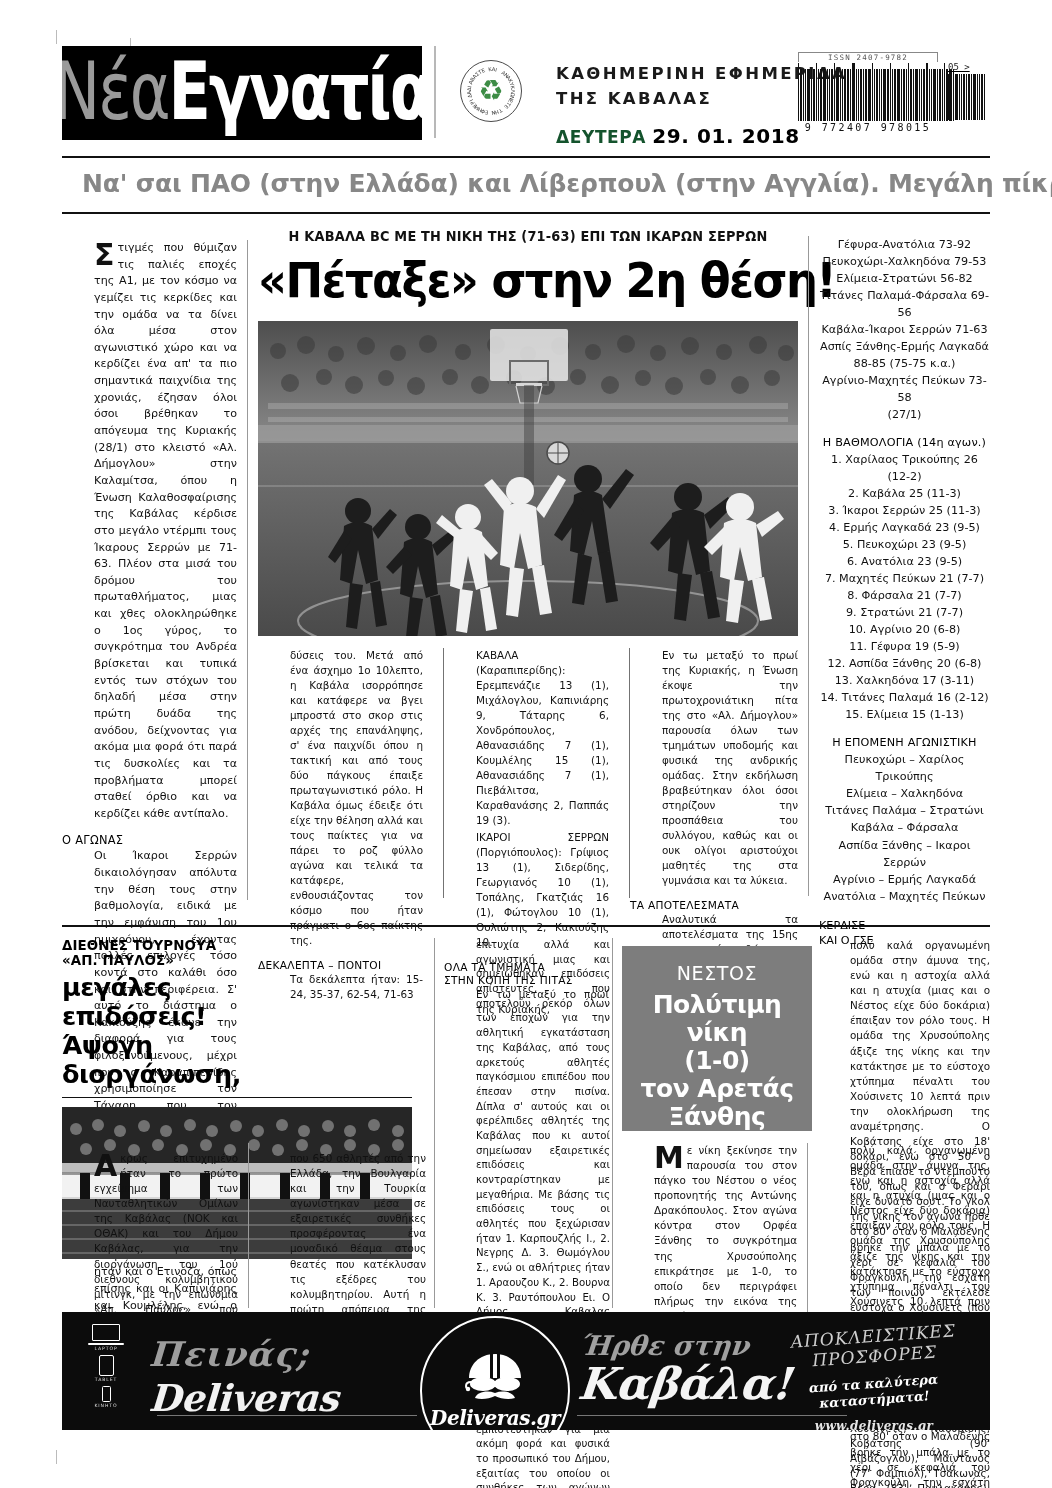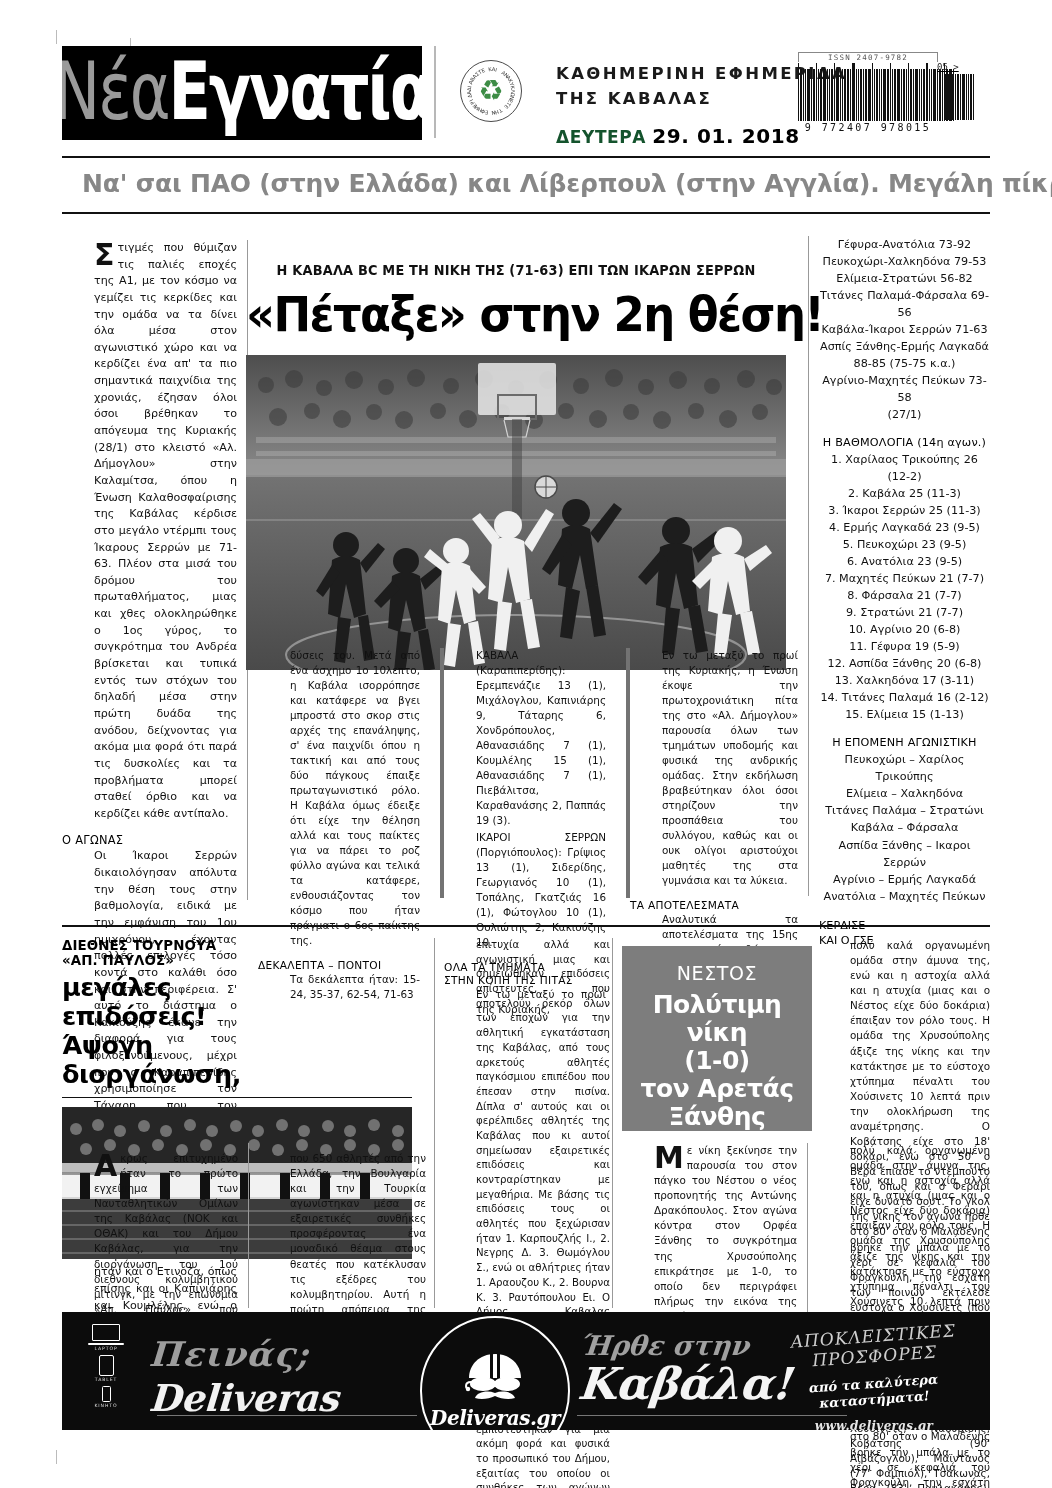--- a/index.html
+++ b/index.html
@@ -86,21 +86,21 @@
     border-top: 1px solid #888; border-left:1px solid #888; border-right:1px solid #888;
   }
   .bars { display: flex; align-items: flex-end; height: 58px; margin-top: 1px; }
   .bars .b { background: #111; margin-right: 1px; }
   .barcode-num {
     font-family: "DejaVu Sans Mono", monospace;
     font-size: 10px; letter-spacing: 2.4px; margin-top: 1px; color:#111;
     width: 140px; text-align:center;
   }
   .addon {
-    position: absolute; right: 11px; top: 10px; width: 42px; text-decoration: underline;
+    position: absolute; right: 0; top: 10px; width: 42px; text-decoration: underline;
   }
   .addon-label { font-family:"DejaVu Sans Mono",monospace; font-size:9px; color:#222; margin-bottom:2px;}
   .addon-bars { display:flex; align-items:flex-end; height:46px; }
   .addon-bars .b { background:#111; margin-right:1px; }
 
   .rule-main {
     position: absolute; left: 62px; top: 156px; width: 928px;
     border-top: 2px solid #111;
   }
 
@@ -134,21 +134,21 @@
   }
   .dropcap::first-letter {
     float: left; font-size: 30px; line-height: 0.86; font-weight: 800;
     padding-right: 3px; padding-top: 2px;
   }
   .subhead {
     font-size: 11.4px; letter-spacing: .3px; margin-top: 11px; margin-bottom: 1px;
     font-weight: 400;
   }
 
-  .col-center { position: absolute; left: 184px; top: 0; width: 540px; margin-top: 34px; }
+  .col-center { position: absolute; left: 196px; top: 0; width: 540px; }
   .kicker {
     text-align: center; font-size: 13.6px; font-weight: 700;
     letter-spacing: .2px; color: #111; white-space: nowrap;
     transform: scaleX(0.95); transform-origin: center;
   }
   .big-headline {
     text-align: center; font-size: 45px; font-weight: 800; letter-spacing: -1.6px;
     margin-top: 10px; color: #000; white-space: nowrap;
     transform: scaleY(1.06);
   }
@@ -157,21 +157,21 @@
   .photo {
     position: relative; margin-top: 14px; width: 540px; height: 315px;
     overflow: hidden; background: #6d6d6d;
   }
   .photo svg { display:block; }
 
   .center-cols {
     position: absolute; left: 196px; top: 420px; width: 540px; height: 250px;
     display: flex; gap: 0;
   }
-  .cc { width: 186px; padding-right: 20px; border-right: 4px solid #737373; }
+  .cc { width: 186px; padding-right: 20px; border-right: 1px solid #737373; }
   .cc:last-child { border-right: none; padding-right: 0; width: 168px; }
   .cc .body-text { font-size: 10.4px; line-height: 1.44; }
   .cc .subhead { font-size: 10.6px; }
 
   .col-right {
     position: absolute; right: 0; top: 8px; width: 182px; height: 660px;
     border-left: 1px solid #999; padding-left: 10px;
   }
   .rcenter { text-align: center; font-size: 11.2px; line-height: 1.52; color: #111; }
   .rhead { text-align: center; font-size: 11.2px; margin: 13px 0 2px; letter-spacing: .2px; }

